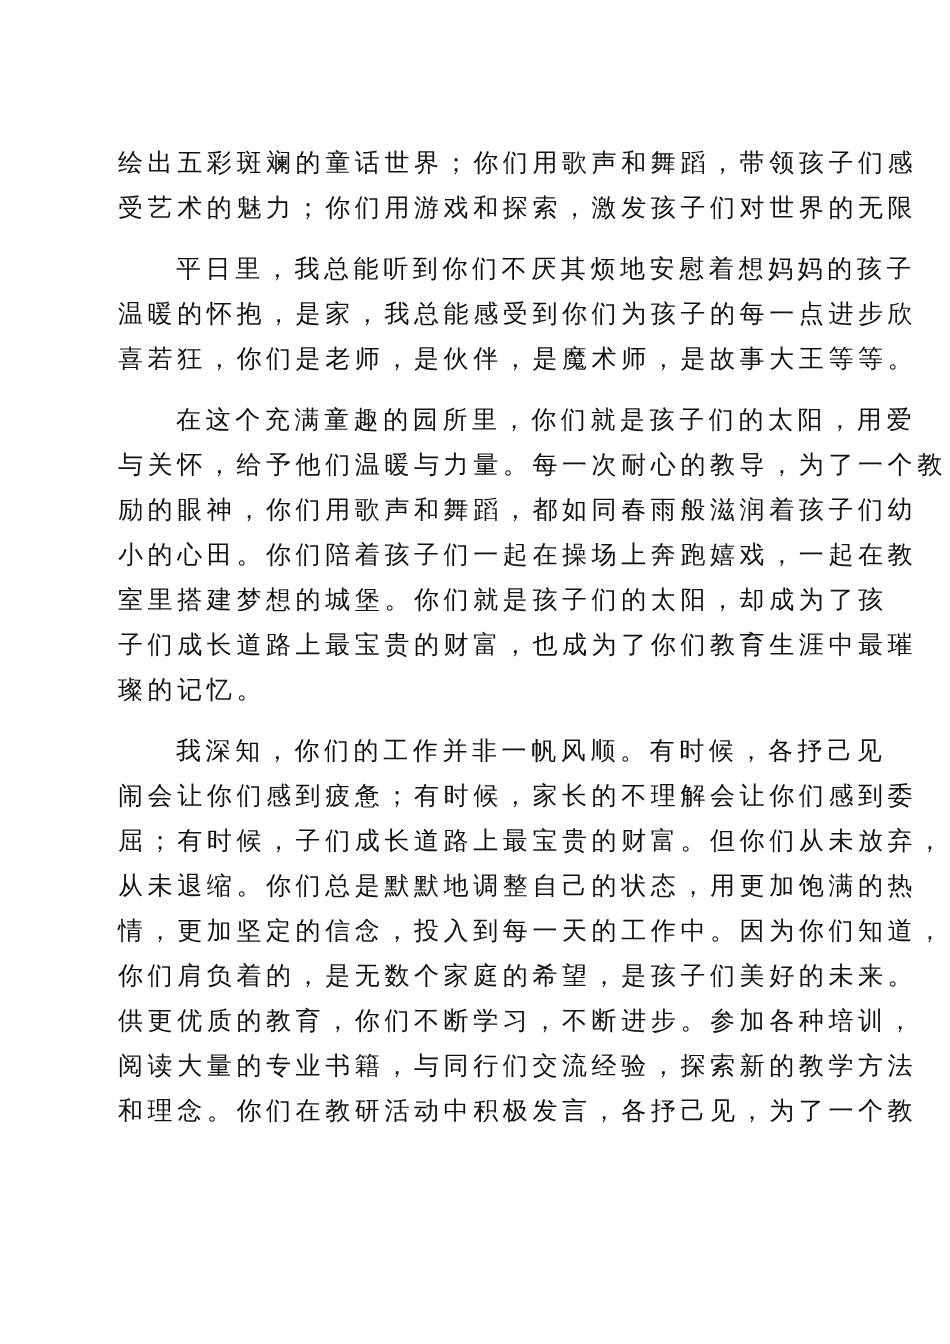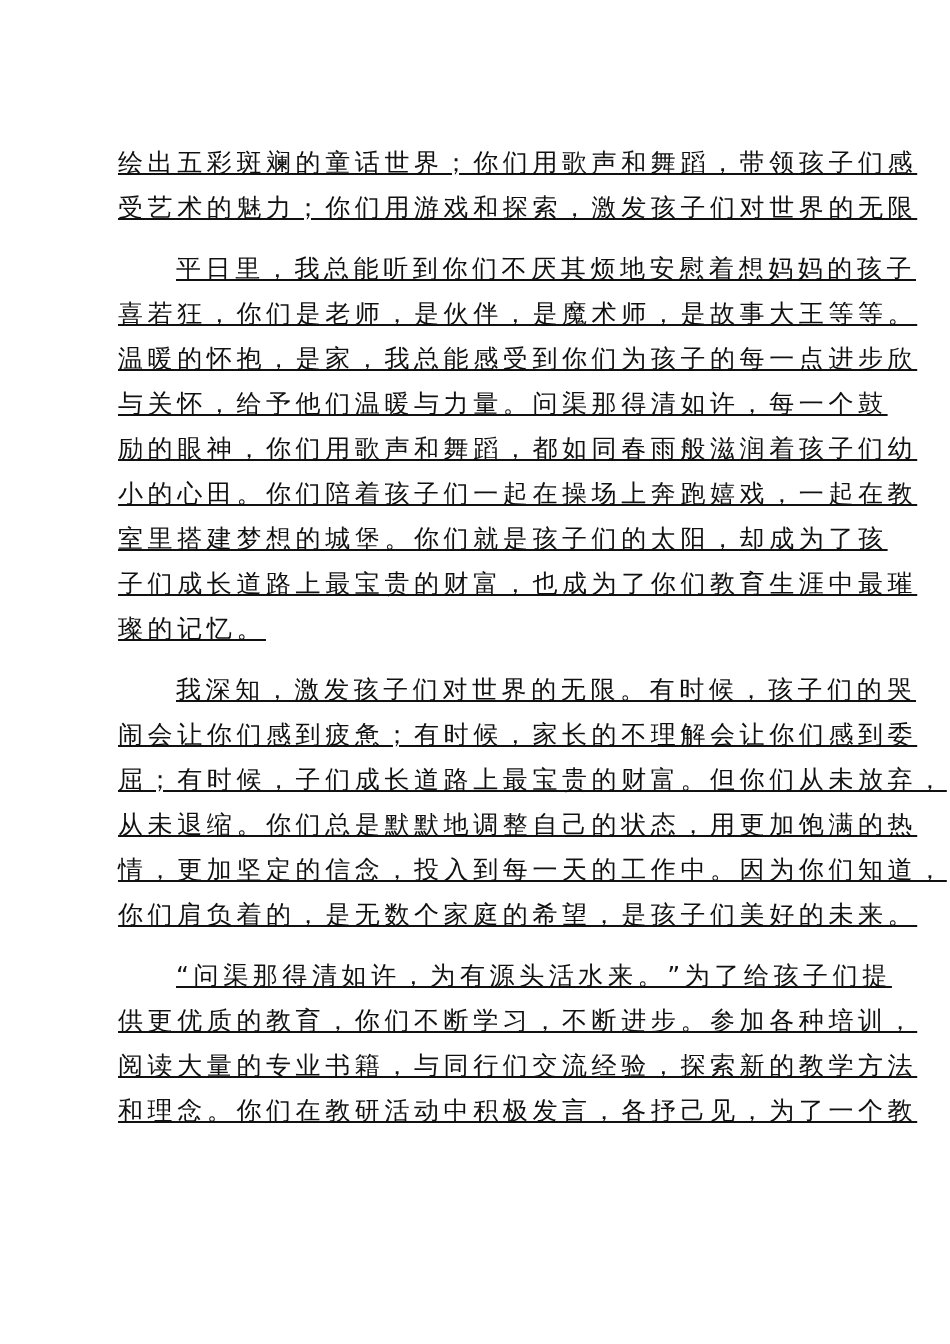--- a/index.html
+++ b/index.html
@@ -24,52 +24,51 @@
     .content {
       position: absolute;
       left: 118px;
       top: 140px;
       width: 720px;
       color: #111111;
       font-family: "DejaVu Sans", "Liberation Sans", sans-serif;
       font-size: 25px;
       line-height: 45px;
       letter-spacing: 4.6px;
-      text-decoration: underline;
     }
     .line {
       display: block;
       height: 45px;
       white-space: nowrap;
     }
     .indent {
       padding-left: 58px;
       margin-top: 16px;
     }
   </style>
 </head>
 <body>
 
 <div class="page">
   <div class="content">
     <span class="line">绘出五彩斑斓的童话世界；你们用歌声和舞蹈，带领孩子们感</span>
     <span class="line">受艺术的魅力；你们用游戏和探索，激发孩子们对世界的无限</span>
     <span class="line indent">平日里，我总能听到你们不厌其烦地安慰着想妈妈的孩子</span>
+    <span class="line">温暖的怀抱，是家，我总能感受到你们为孩子的每一点进步欣</span>
     <span class="line">喜若狂，你们是老师，是伙伴，是魔术师，是故事大王等等。</span>
-    <span class="line">温暖的怀抱，是家，我总能感受到你们为孩子的每一点进步欣</span>
-    <span class="line">与关怀，给予他们温暖与力量。问渠那得清如许，每一个鼓</span>
+    <span class="line indent">在这个充满童趣的园所里，你们就是孩子们的太阳，用爱</span>
+    <span class="line">与关怀，给予他们温暖与力量。每一次耐心的教导，为了一个教</span>
     <span class="line">励的眼神，你们用歌声和舞蹈，都如同春雨般滋润着孩子们幼</span>
     <span class="line">小的心田。你们陪着孩子们一起在操场上奔跑嬉戏，一起在教</span>
     <span class="line">室里搭建梦想的城堡。你们就是孩子们的太阳，却成为了孩</span>
     <span class="line">子们成长道路上最宝贵的财富，也成为了你们教育生涯中最璀</span>
     <span class="line">璨的记忆。</span>
-    <span class="line indent">我深知，激发孩子们对世界的无限。有时候，孩子们的哭</span>
+    <span class="line indent">我深知，你们的工作并非一帆风顺。有时候，各抒己见</span>
     <span class="line">闹会让你们感到疲惫；有时候，家长的不理解会让你们感到委</span>
     <span class="line">屈；有时候，子们成长道路上最宝贵的财富。但你们从未放弃，</span>
     <span class="line">从未退缩。你们总是默默地调整自己的状态，用更加饱满的热</span>
     <span class="line">情，更加坚定的信念，投入到每一天的工作中。因为你们知道，</span>
     <span class="line">你们肩负着的，是无数个家庭的希望，是孩子们美好的未来。</span>
-    <span class="line indent">“问渠那得清如许，为有源头活水来。”为了给孩子们提</span>
     <span class="line">供更优质的教育，你们不断学习，不断进步。参加各种培训，</span>
     <span class="line">阅读大量的专业书籍，与同行们交流经验，探索新的教学方法</span>
     <span class="line">和理念。你们在教研活动中积极发言，各抒己见，为了一个教</span>
   </div>
 </div>
 
 </body></html>

